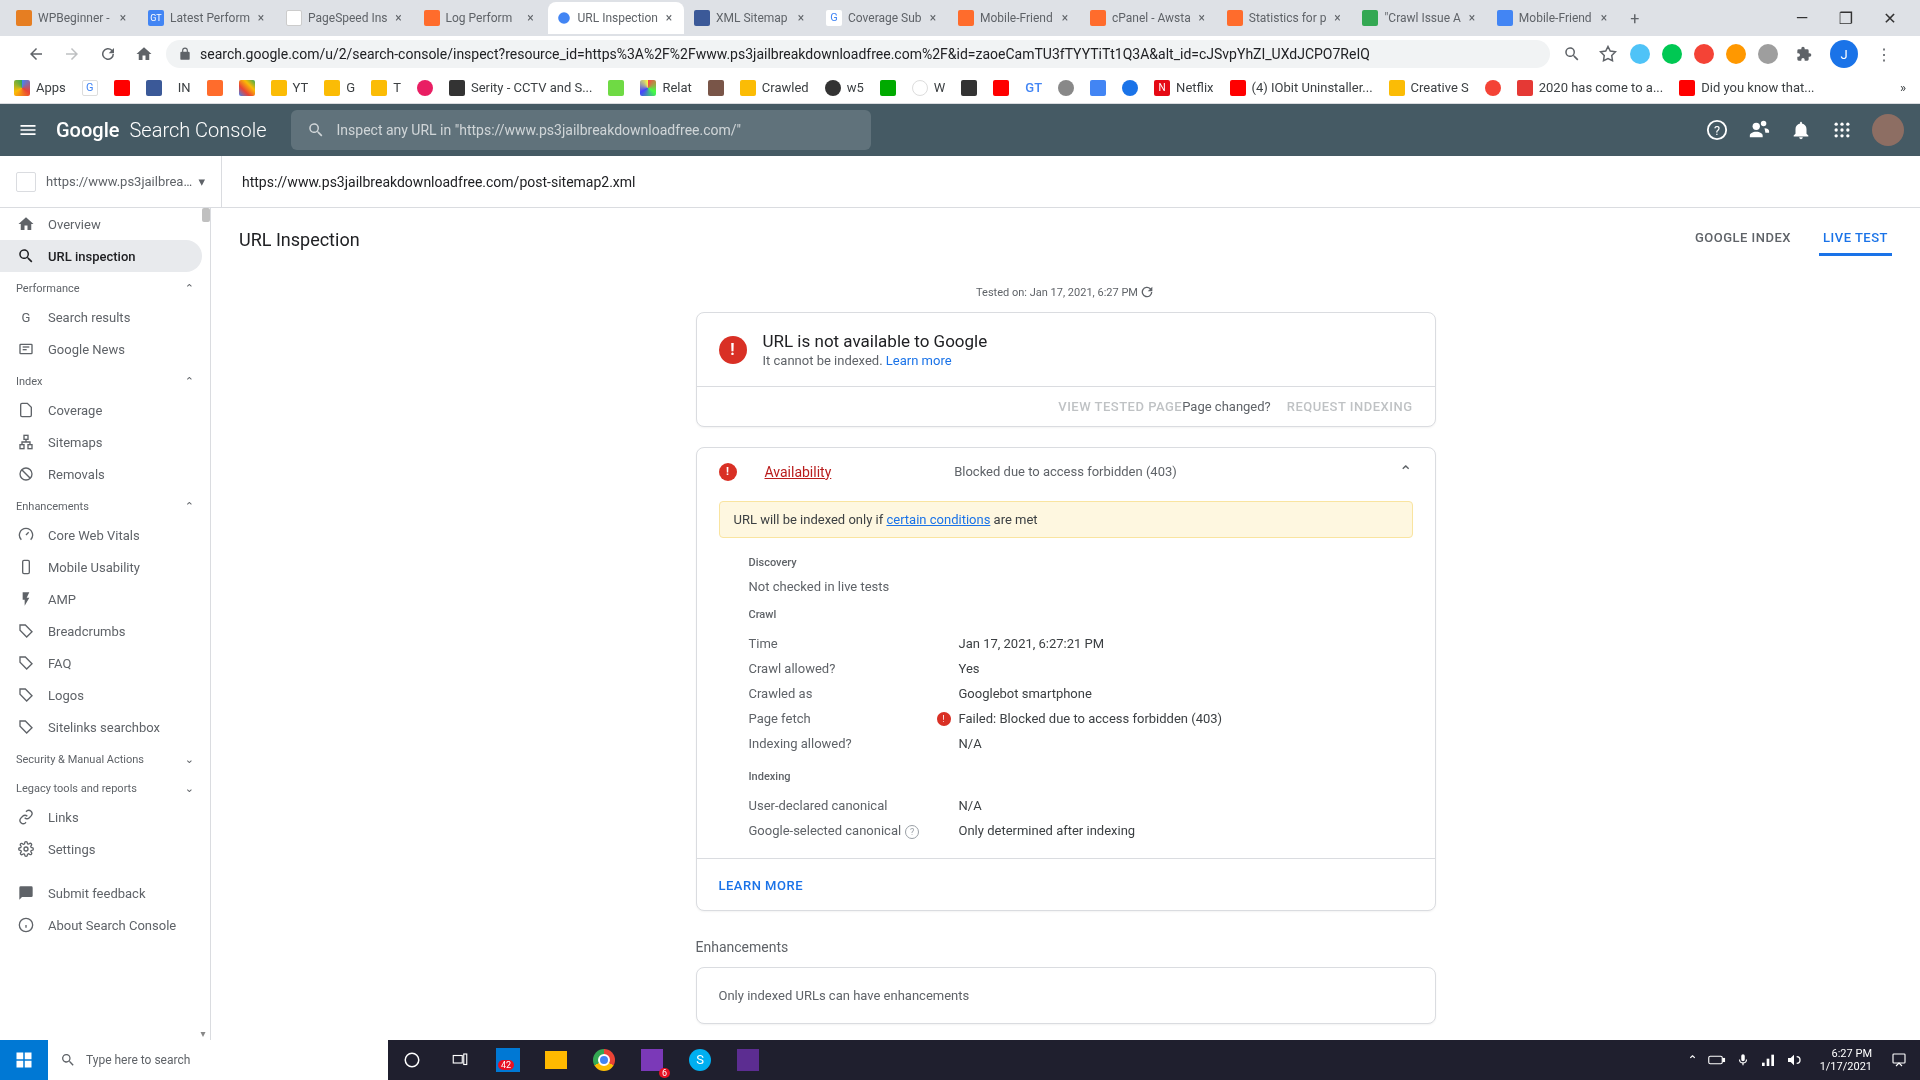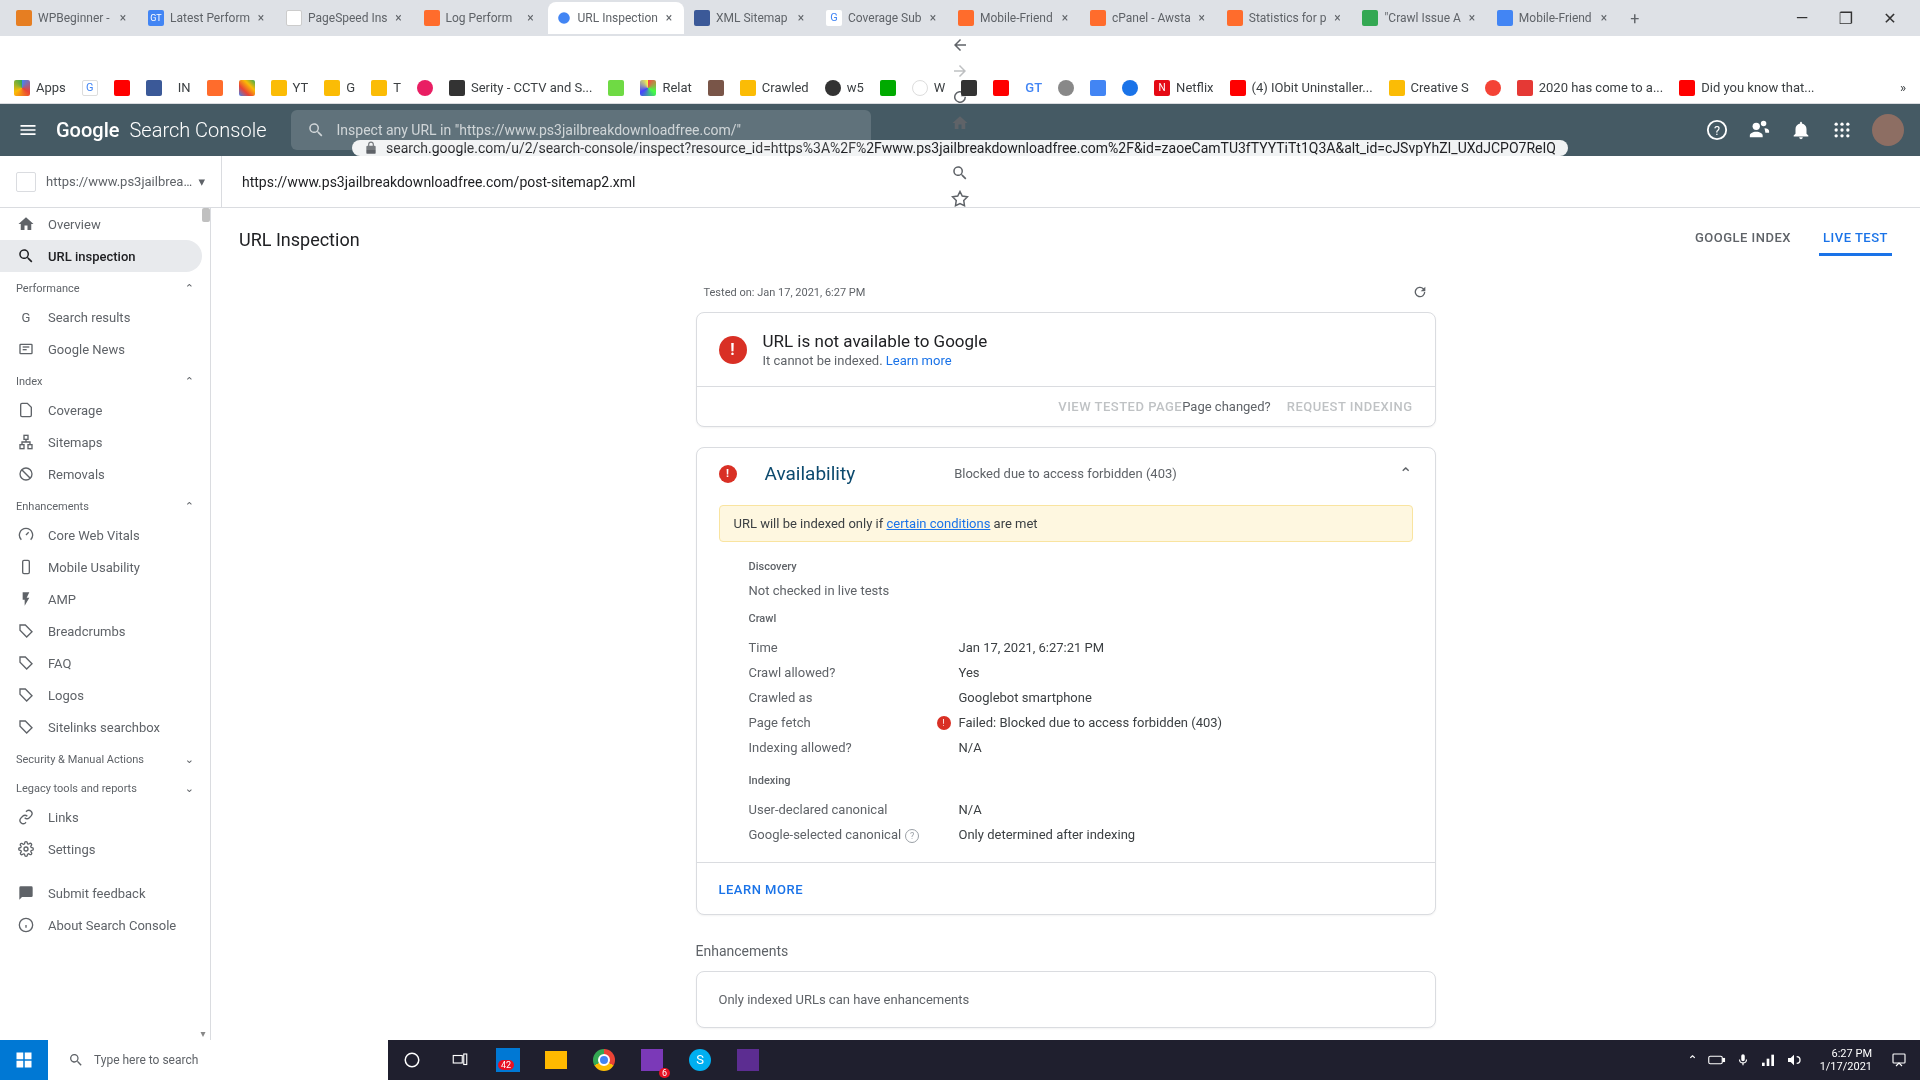--- a/index.html
+++ b/index.html
@@ -10,21 +10,21 @@
 .tab-strip { display: flex; align-items: center; height: 36px; padding: 0 8px; background: #dee1e6; }
 .tab { display: flex; align-items: center; height: 32px; padding: 0 8px; margin-right: 2px; background: #dee1e6; border-radius: 8px 8px 0 0; font-size: 12px; color: #5f6368; max-width: 145px; min-width: 130px; cursor: pointer; }
 .tab.active { background: #fff; }
 .tab-favicon { width: 16px; height: 16px; margin-right: 6px; flex-shrink: 0; border-radius: 2px; }
 .tab-title { white-space: nowrap; overflow: hidden; text-overflow: ellipsis; flex: 1; }
 .tab-close { width: 14px; height: 14px; margin-left: 4px; display: flex; align-items: center; justify-content: center; color: #5f6368; }
 .new-tab { width: 28px; height: 28px; display: flex; align-items: center; justify-content: center; color: #5f6368; cursor: pointer; }
 .window-controls { margin-left: auto; display: flex; gap: 16px; padding-right: 8px; }
 .window-btn { width: 28px; height: 28px; display: flex; align-items: center; justify-content: center; color: #333; }
 
-.address-bar-row { display: flex; align-items: center; height: 36px; background: #fff; padding: 0 22px; gap: 8px; flex-direction: column; }
+.address-bar-row { display: flex; align-items: center; height: 36px; background: #fff; padding: 0 22px; gap: 8px; }
 .nav-btn { width: 28px; height: 28px; display: flex; align-items: center; justify-content: center; color: #5f6368; }
 .address-bar { flex: 1; display: flex; align-items: center; height: 28px; background: #f1f3f4; border-radius: 14px; padding: 0 12px; font-size: 14px; color: #202124; }
 .lock-icon { margin-right: 8px; color: #5f6368; }
 .ext-icons { display: flex; gap: 12px; align-items: center; }
 .ext-icon { width: 20px; height: 20px; border-radius: 50%; }
 .avatar-btn { width: 28px; height: 28px; border-radius: 50%; background: #1a73e8; color: #fff; display: flex; align-items: center; justify-content: center; font-size: 13px; }
 
 .bookmarks-bar { display: flex; align-items: center; height: 32px; background: #fff; padding: 0 8px; gap: 4px; border-bottom: 1px solid #dadce0; font-size: 13px; }
 .bookmark { display: flex; align-items: center; padding: 4px 6px; gap: 6px; color: #3c4043; cursor: pointer; white-space: nowrap; }
 .bm-icon { width: 16px; height: 16px; border-radius: 2px; }
@@ -57,36 +57,36 @@
 .side-section { display: flex; align-items: center; justify-content: space-between; padding: 10px 16px 6px; font-size: 11px; color: #5f6368; cursor: pointer; }
 
 .main { flex: 1; overflow-y: auto; background: #fff; }
 .page-header { display: flex; align-items: center; padding: 14px 28px; }
 .page-title { font-size: 18px; color: #202124; flex: 1; }
 .tabs { display: flex; gap: 24px; }
 .tab-btn { font-size: 13px; letter-spacing: 0.5px; color: #5f6368; padding: 8px 4px; cursor: pointer; border-bottom: 3px solid transparent; font-weight: 500; }
 .tab-btn.active { color: #1a73e8; border-bottom-color: #1a73e8; }
 
 .result-area { max-width: 740px; margin: 0 auto; padding: 8px 0 40px; }
-.tested-stamp { text-align: right; font-size: 11px; color: #5f6368; padding: 6px 8px 12px; display: flex; justify-content: space-between; align-items: center; gap: 1px; }
+.tested-stamp { text-align: right; font-size: 11px; color: #5f6368; padding: 6px 8px 12px; display: flex; justify-content: center; align-items: center; gap: 1px; }
 
 .card { background: #fff; border: 1px solid #dadce0; border-radius: 8px; margin-bottom: 20px; box-shadow: 0 1px 2px rgba(0,0,0,0.05); }
 .card-header { display: flex; align-items: center; padding: 18px 22px; }
 .status-icon { width: 28px; height: 28px; border-radius: 50%; display: flex; align-items: center; justify-content: center; margin-right: 16px; flex-shrink: 0; }
 .status-icon.error { background: #d93025; color: #fff; font-weight: bold; }
 .card-header-text h2 { font-size: 17px; font-weight: 400; color: #202124; margin-bottom: 2px; }
 .card-header-text p { font-size: 13px; color: #5f6368; }
 .card-header-text a { color: #1a73e8; text-decoration: none; }
 .card-actions { display: flex; align-items: center; justify-content: flex-end; padding: 12px 22px; border-top: 1px solid #dadce0; font-size: 13px; }
 .action-btn { color: #80868b; letter-spacing: 0.5px; font-weight: 500; cursor: pointer; }
 .card-actions-right { display: flex; align-items: center; gap: 16px; color: #5f6368; }
 
 .section-header { display: flex; align-items: center; padding: 14px 22px; cursor: pointer; }
 .section-header .status-icon { width: 18px; height: 18px; font-size: 11px; }
-.section-header .sec-title { font-size: 19px; color: #0c4a6e; margin-right: auto; padding-left: 12px; }
+.section-header .sec-title { font-size: 14px; color: #b91c1c; margin-right: auto; padding-left: 12px; text-decoration: underline; }
 .section-header .sec-status { font-size: 13px; color: #5f6368; margin: 0 auto; position: absolute; left: 50%; transform: translateX(-50%); }
 .section-header { position: relative; }
 .chev { color: #5f6368; }
 
 .note-box { background: #fef7e0; border: 1px solid #f9e4a0; border-radius: 4px; padding: 10px 14px; margin: 6px 22px 18px; font-size: 13px; color: #3c4043; }
 .note-box a { color: #1a73e8; }
 
 .detail-group { padding: 0 22px 14px 52px; }
 .detail-section-title { font-size: 11px; color: #5f6368; font-weight: 500; margin-bottom: 10px; margin-top: 6px; }
 .detail-text { font-size: 13px; color: #5f6368; margin-bottom: 14px; }
@@ -97,21 +97,21 @@
 .mini-err { width: 14px; height: 14px; background: #d93025; border-radius: 50%; color: #fff; font-size: 9px; display: inline-flex; align-items: center; justify-content: center; margin-right: 8px; margin-left: -22px; }
 .learn-more-link { padding: 16px 22px; border-top: 1px solid #dadce0; }
 .learn-more-link a { font-size: 13px; font-weight: 500; color: #1a73e8; text-decoration: none; letter-spacing: 0.5px; }
 
 .enh-title { font-size: 14px; color: #5f6368; padding: 8px 0 12px; }
 .enh-card { padding: 20px 22px; font-size: 13px; color: #5f6368; }
 
 
 .taskbar { position: fixed; bottom: 0; left: 0; right: 0; height: 40px; background: #1f1f2e; display: flex; align-items: center; color: #fff; font-size: 12px; }
 .start-btn { width: 48px; height: 40px; display: flex; align-items: center; justify-content: center; background: #0078d4; }
-.search-box { display: flex; align-items: center; height: 40px; width: 340px; background: #fff; color: #5f6368; padding: 0 20px; }
+.search-box { display: flex; align-items: center; height: 40px; width: 340px; background: #fff; color: #5f6368; padding: 0 12px; }
 .task-icons { display: flex; height: 40px; }
 .task-icon { width: 48px; display: flex; align-items: center; justify-content: center; position: relative;}
 .task-badge { position:absolute; bottom:2px; right:6px; background:#e81123; color:#fff; font-size:9px; padding:0 3px; border-radius:6px;}
 .systray { margin-left: auto; display: flex; align-items: center; gap: 10px; padding: 0 12px; }
 .clock { text-align: right; line-height: 1.2; font-size: 11px; padding: 0 8px; }
 
 svg { display: block; }
 .help-info-icon { width:14px; height:14px; border:1px solid #9aa0a6; border-radius:50%; display:inline-flex; align-items:center; justify-content:center; color:#9aa0a6; font-size:9px; margin-left:4px;}
 </style>
 </head>

